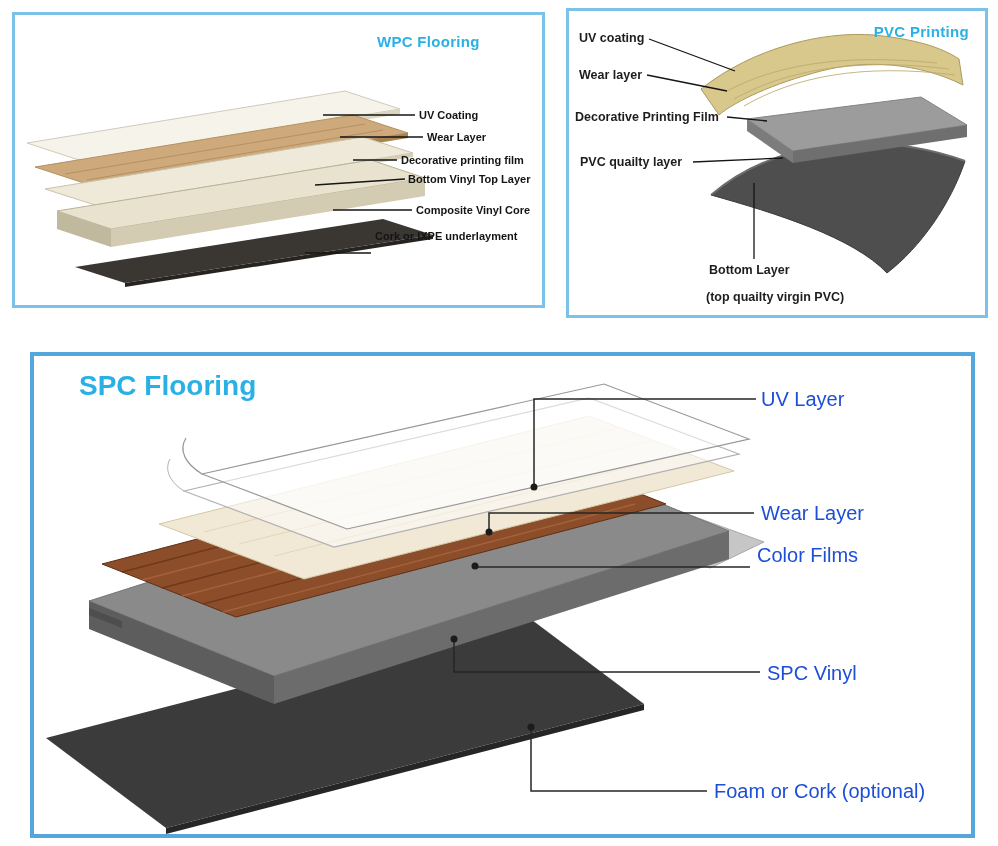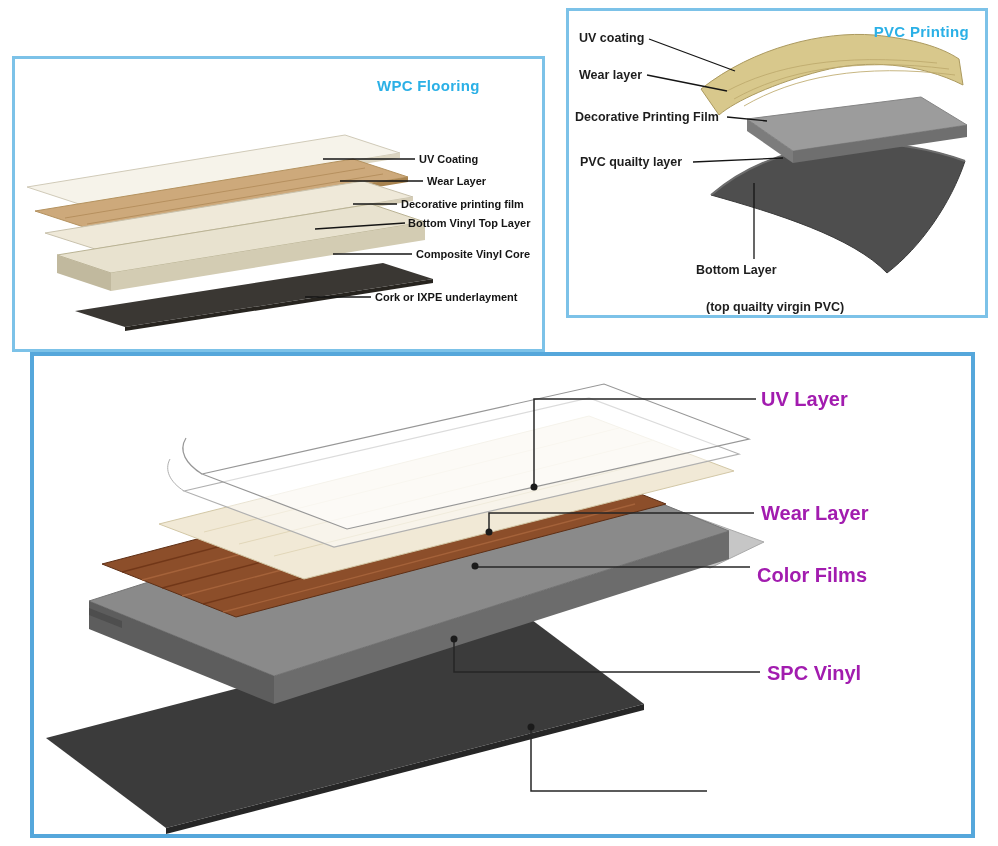--- a/index.html
+++ b/index.html
@@ -6,35 +6,35 @@
     --accent:#2bb0e6;
     --panel-border:#7cc2e8;
     --bottom-panel-border:#55a7db;
   }
   html,body{margin:0;padding:0;}
   body{
     width:998px;height:846px;position:relative;background:#ffffff;
     font-family:"Liberation Sans",sans-serif;overflow:hidden;
   }
   .panel{position:absolute;background:#ffffff;box-sizing:content-box;}
-  #wpc-panel{left:12px;top:12px;width:527px;height:290px;border:3px solid var(--panel-border);margin-top:44px;}
+  #wpc-panel{left:12px;top:12px;width:527px;height:290px;border:3px solid var(--panel-border);}
   #pvc-panel{left:566px;top:8px;width:416px;height:304px;border:3px solid var(--panel-border);}
   #spc-panel{left:30px;top:352px;width:937px;height:478px;border:4px solid var(--bottom-panel-border);}
   .art{position:absolute;left:0;top:0;}
   .title-sm{
     position:absolute;font-weight:bold;font-size:15px;color:var(--accent);
     white-space:nowrap;letter-spacing:.3px;
   }
   #wpc-title{left:362px;top:18px;}
   #pvc-title{right:16px;top:12px;}
   #spc-title{position:absolute;left:45px;top:14px;font-weight:bold;font-size:28px;color:var(--accent);white-space:nowrap;}
   .label{position:absolute;white-space:nowrap;color:#141414;}
   .wpc-label{font-size:11px;font-weight:bold;}
   .pvc-label{font-size:12.5px;font-weight:bold;color:#1d1d1d;}
-  .spc-label{font-size:20px;font-weight:700;color:#a21caf;}
+  .spc-label{font-size:20px;font-weight:400;color:#1d4ed8;}
 </style>
 </head>
 <body>
 
 <div class="panel" id="wpc-panel">
   <svg class="art" width="527" height="290" viewBox="0 0 527 290">
 
     <g>
       <polygon points="12,128 330,76 385,94 67,146" fill="#f6f3ea" stroke="#d0cab8" stroke-width="1"></polygon>
       <polygon points="67,146 385,94 385,99 67,151" fill="#dcd5c1"></polygon>
@@ -72,21 +72,21 @@
       <line x1="318" y1="195" x2="397" y2="195"></line>
       <line x1="290" y1="238" x2="356" y2="238"></line>
     </g>
   </svg>
   <div class="title-sm" id="wpc-title">WPC Flooring</div>
   <div class="label wpc-label" style="left:404px;top:94px">UV Coating</div>
   <div class="label wpc-label" style="left:412px;top:116px">Wear Layer</div>
   <div class="label wpc-label" style="left:386px;top:139px">Decorative printing film</div>
   <div class="label wpc-label" style="left:393px;top:158px">Bottom Vinyl Top Layer</div>
   <div class="label wpc-label" style="left:401px;top:189px">Composite Vinyl Core</div>
-  <div class="label wpc-label" style="left:360px;top:232px">Cork or IXPE underlayment</div>
+  <div class="label wpc-label" style="left:360px;top:215px">Cork or IXPE underlayment</div>
 </div>
 
 <div class="panel" id="pvc-panel">
   <svg class="art" width="416" height="304" viewBox="0 0 416 304">
 
     <g>
       <path d="M142,184 C205,130 305,118 396,150 C382,192 352,236 318,262 C284,226 206,202 142,184 Z" fill="#4e4e4e" stroke="#3b3b3b" stroke-width="1"></path>
       <path d="M142,184 C205,130 305,118 396,150" fill="none" stroke="#6d6d6d" stroke-width="2"></path>
     </g>
 
@@ -109,22 +109,22 @@
       <line x1="158" y1="106" x2="198" y2="110"></line>
       <line x1="124" y1="151" x2="214" y2="147"></line>
       <line x1="185" y1="248" x2="185" y2="172"></line>
     </g>
   </svg>
   <div class="title-sm" id="pvc-title">PVC Printing</div>
   <div class="label pvc-label" style="left:10px;top:20px">UV coating</div>
   <div class="label pvc-label" style="left:10px;top:57px">Wear layer</div>
   <div class="label pvc-label" style="left:6px;top:99px">Decorative Printing Film</div>
   <div class="label pvc-label" style="left:11px;top:144px">PVC quailty layer</div>
-  <div class="label pvc-label" style="left:127px;top:252px">Bottom Layer</div>
-  <div class="label pvc-label" style="left:137px;top:289px">(top quailty virgin PVC)</div>
+  <div class="label pvc-label" style="left:140px;top:252px">Bottom Layer</div>
+  <div class="label pvc-label" style="left:137px;top:279px">(top quailty virgin PVC)</div>
 </div>
 
 <div class="panel" id="spc-panel">
   <svg class="art" width="937" height="478" viewBox="0 0 937 478">
 
     <g>
       <polygon points="12,382 490,258 610,348 132,472" fill="#3b3b3b"></polygon>
       <polygon points="132,472 610,348 610,354 132,478" fill="#262626"></polygon>
     </g>
 
@@ -171,17 +171,19 @@
       <path d="M673,435 H497 V374"></path>
     </g>
     <g fill="#1b1b1b">
       <circle cx="500" cy="131" r="3.5"></circle>
       <circle cx="455" cy="176" r="3.5"></circle>
       <circle cx="441" cy="210" r="3.5"></circle>
       <circle cx="420" cy="283" r="3.5"></circle>
       <circle cx="497" cy="371" r="3.5"></circle>
     </g>
   </svg>
+  <div id="spc-title">SPC Flooring</div>
   <div class="label spc-label" style="left:727px;top:32px">UV Layer</div>
   <div class="label spc-label" style="left:727px;top:146px">Wear Layer</div>
-  <div class="label spc-label" style="left:723px;top:208px">Color Films</div>
+  <div class="label spc-label" style="left:723px;top:188px">Color Films</div>
   <div class="label spc-label" style="left:733px;top:306px">SPC Vinyl</div>
+  <div class="label spc-label" style="left:680px;top:424px">Foam or Cork (optional)</div>
 </div>
 
 </body></html>

